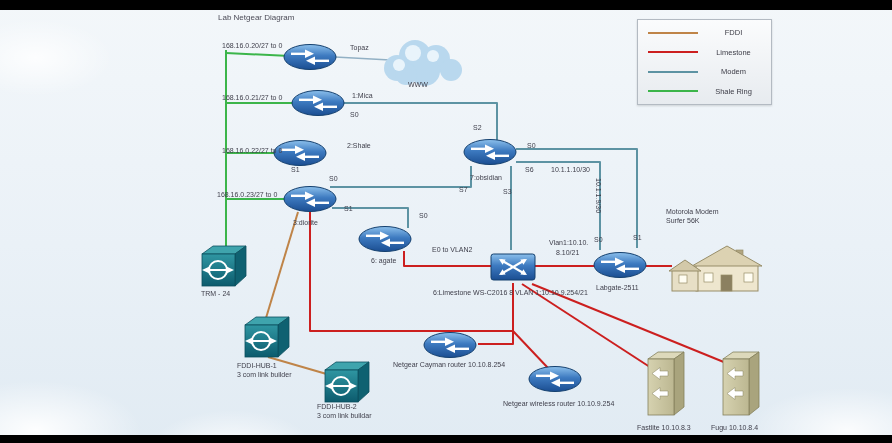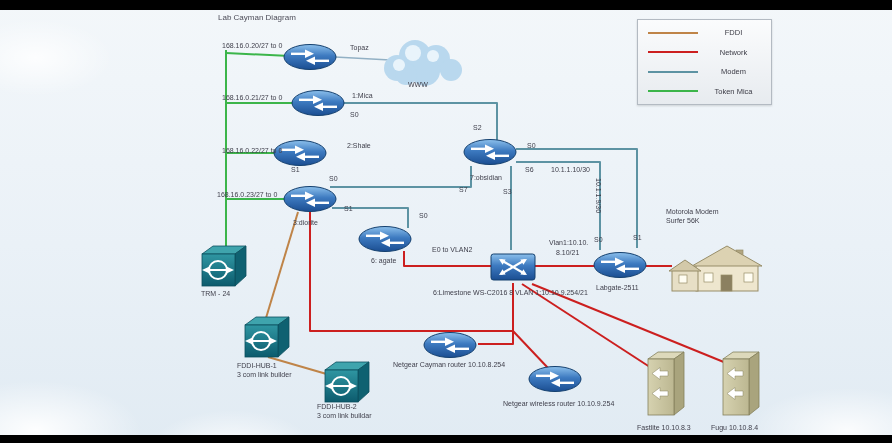--- a/index.html
+++ b/index.html
@@ -256,36 +256,36 @@
       <span class="note" style="left: 503px; top: 188px;">S3</span>
       <span class="note rot" style="left: 602px; top: 178px;">10.1.1.9/30</span>
       <span class="note" style="left: 419px; top: 212px;">S0</span>
       <span class="note" style="left: 432px; top: 246px;">E0 to VLAN2</span>
       <span class="note" style="left: 549px; top: 239px;">Vlan1:10.10.</span>
       <span class="note" style="left: 556px; top: 249px;">8.10/21</span>
       <span class="note" style="left: 594px; top: 236px;">S0</span>
       <span class="note" style="left: 633px; top: 234px;">S1</span>
     </div>
 
-  <div class="diagram-title">Lab Cayman Diagram</div>
+  <div class="diagram-title">Lab Netgear Diagram</div>
 
   <div class="legend">
     <div class="legend-row">
       <div class="legend-line" style="background:var(--c-fddi)"></div>
       <span class="legend-label">FDDI</span>
     </div>
     <div class="legend-row">
       <div class="legend-line" style="background:var(--c-ethernet)"></div>
-      <span class="legend-label">Network</span>
+      <span class="legend-label">Limestone</span>
     </div>
     <div class="legend-row">
       <div class="legend-line" style="background:var(--c-serial)"></div>
       <span class="legend-label">Modem</span>
     </div>
     <div class="legend-row">
       <div class="legend-line" style="background:var(--c-token-ring)"></div>
-      <span class="legend-label">Token Mica</span>
+      <span class="legend-label">Shale Ring</span>
     </div>
   </div>
 
   <div class="bar top"></div>
   <div class="bar bottom"></div>
 </div>
 
 </body></html>

